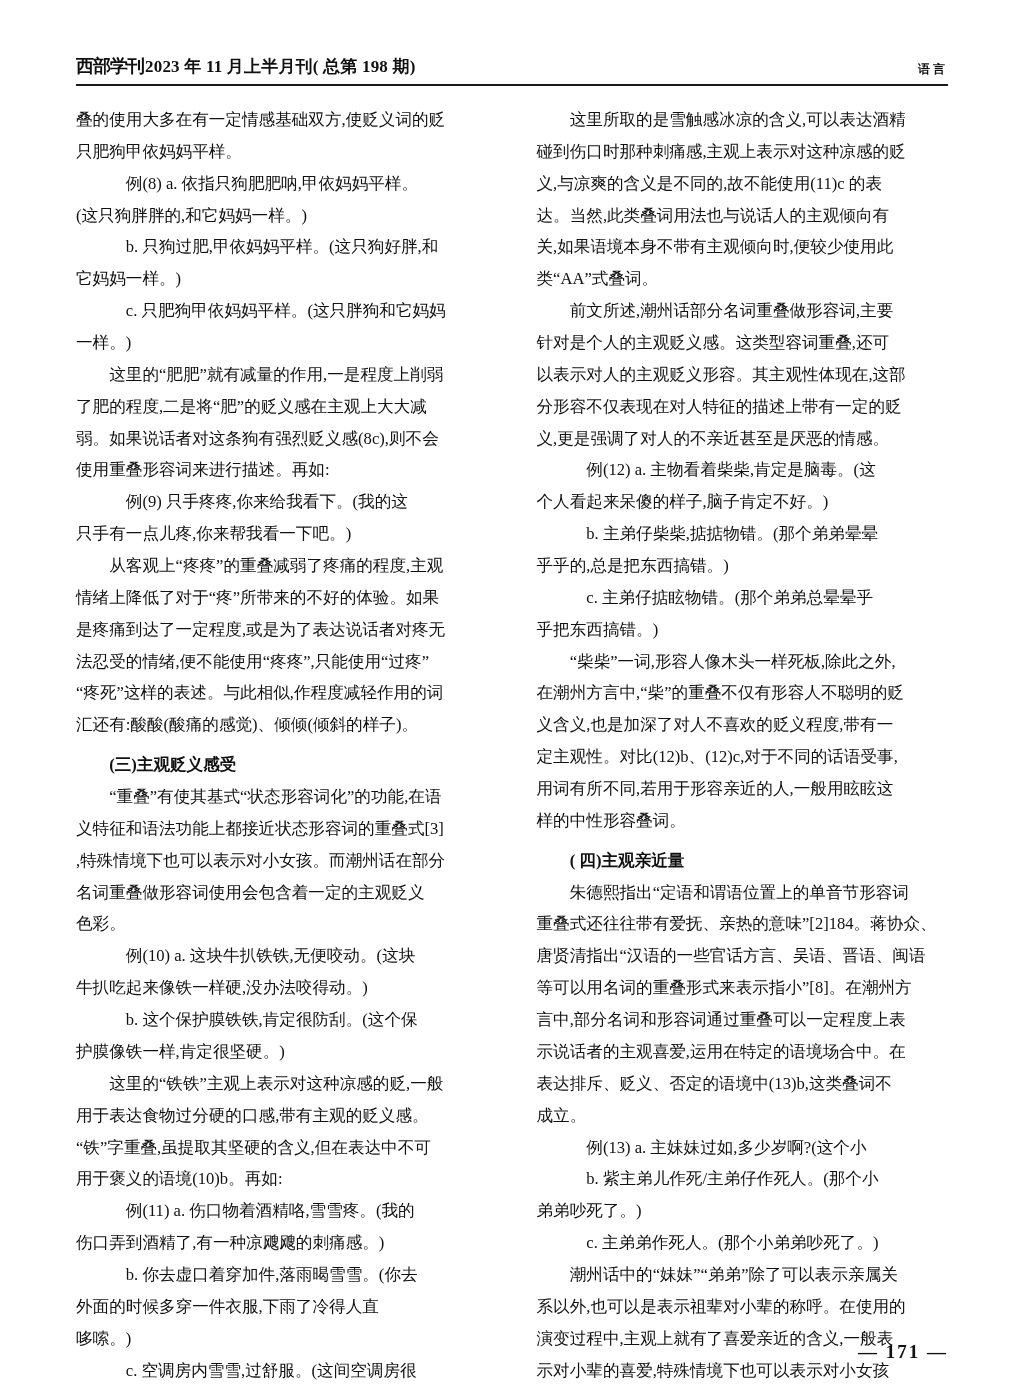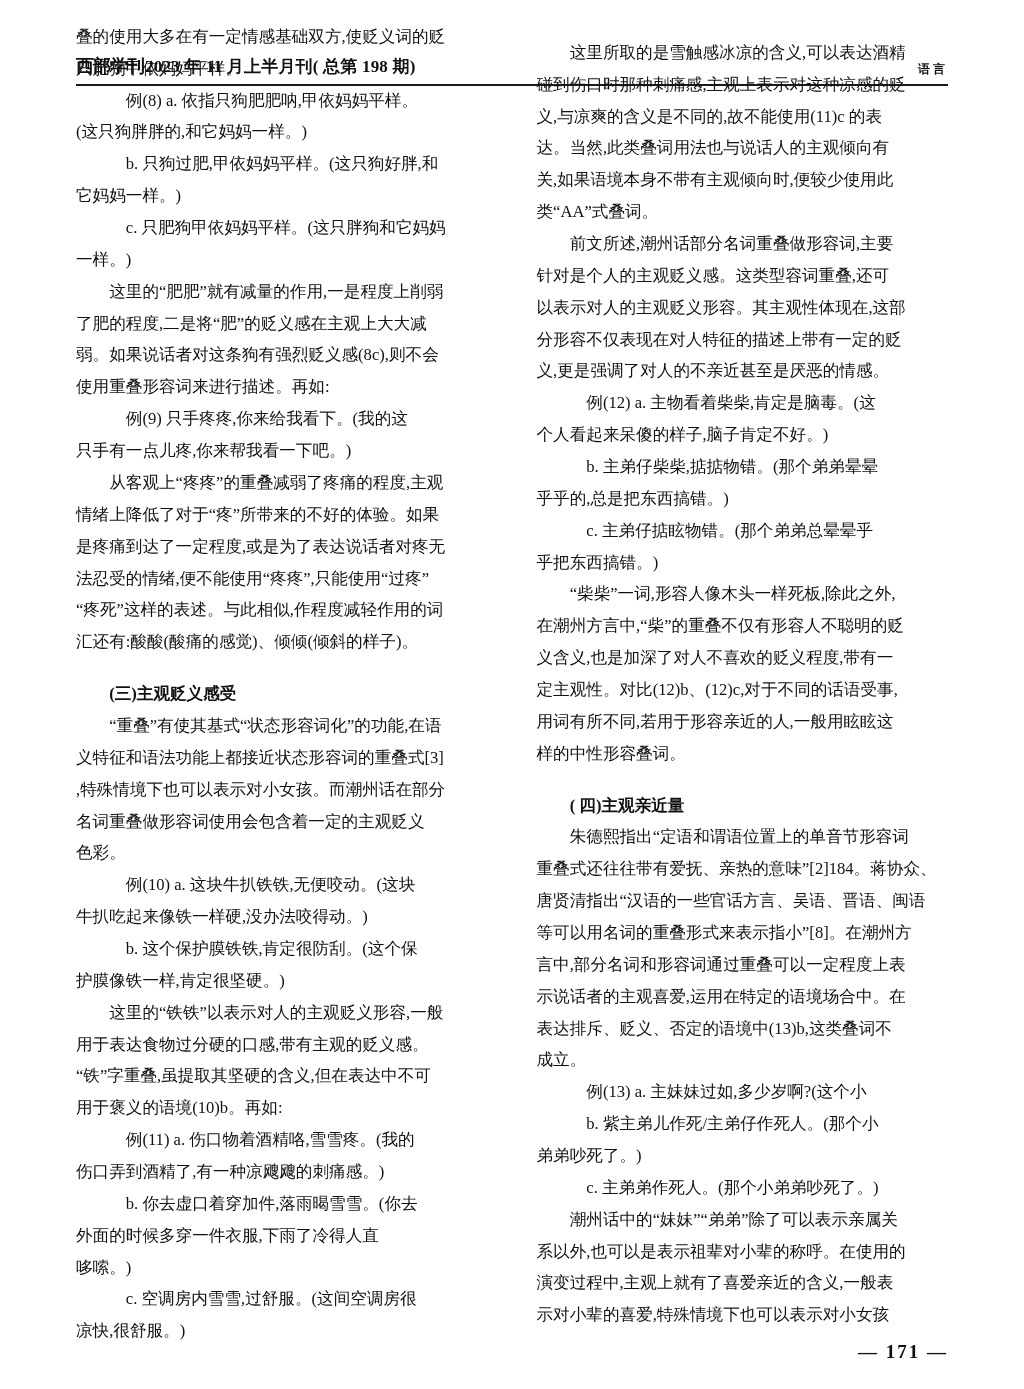--- a/index.html
+++ b/index.html
@@ -46,39 +46,38 @@
   .header-right {
     font-size: 12px;
     font-weight: bold;
     letter-spacing: 3px;
   }
   
   .columns {
     display: flex;
     gap: 49px;
     height: 1160px;
-    align-items: center;
   }
   .col {
     width: 413px;
     font-size: 16.6px;
     line-height: 1.92;
     text-align: justify;
     text-justify: inter-ideograph;
   }
   p {
     margin: 0;
   }
   .indent2 { text-indent: 2em; }
   .indent3 { text-indent: 3em; }
   .noindent { text-indent: 0; }
   .sec-head {
     text-indent: 2em;
     font-weight: bold;
-    margin-top: 20px;
+    margin-top: 8px;
   }
   
   .footer {
     position: absolute;
     right: 76px;
     bottom: 26px;
     font-size: 19px;
     font-weight: bold;
     font-family: "Liberation Serif", serif;
     letter-spacing: 2px;
@@ -121,21 +120,21 @@
         <p class="sec-head">(三)主观贬义感受</p>
         <p class="indent2">“重叠”有使其基式“状态形容词化”的功能,在语</p>
         <p class="noindent">义特征和语法功能上都接近状态形容词的重叠式[3]</p>
         <p class="noindent">,特殊情境下也可以表示对小女孩。而潮州话在部分</p>
         <p class="noindent">名词重叠做形容词使用会包含着一定的主观贬义</p>
         <p class="noindent">色彩。</p>
         <p class="indent3">例(10) a. 这块牛扒铁铁,无便咬动。(这块</p>
         <p class="noindent">牛扒吃起来像铁一样硬,没办法咬得动。)</p>
         <p class="indent3">b. 这个保护膜铁铁,肯定很防刮。(这个保</p>
         <p class="noindent">护膜像铁一样,肯定很坚硬。)</p>
-        <p class="indent2">这里的“铁铁”以表示对人的主观贬义形容,一般</p>
+        <p class="indent2">这里的“铁铁”主观上表示对这种凉感的贬,一般</p>
         <p class="noindent">用于表达食物过分硬的口感,带有主观的贬义感。</p>
         <p class="noindent">“铁”字重叠,虽提取其坚硬的含义,但在表达中不可</p>
         <p class="noindent">用于褒义的语境(10)b。再如:</p>
         <p class="indent3">例(11) a. 伤口物着酒精咯,雪雪疼。(我的</p>
         <p class="noindent">伤口弄到酒精了,有一种凉飕飕的刺痛感。)</p>
         <p class="indent3">b. 你去虚口着穿加件,落雨暍雪雪。(你去</p>
         <p class="noindent">外面的时候多穿一件衣服,下雨了冷得人直</p>
         <p class="noindent">哆嗦。)</p>
         <p class="indent3">c. 空调房内雪雪,过舒服。(这间空调房很</p>
         <p class="noindent">凉快,很舒服。)</p>

